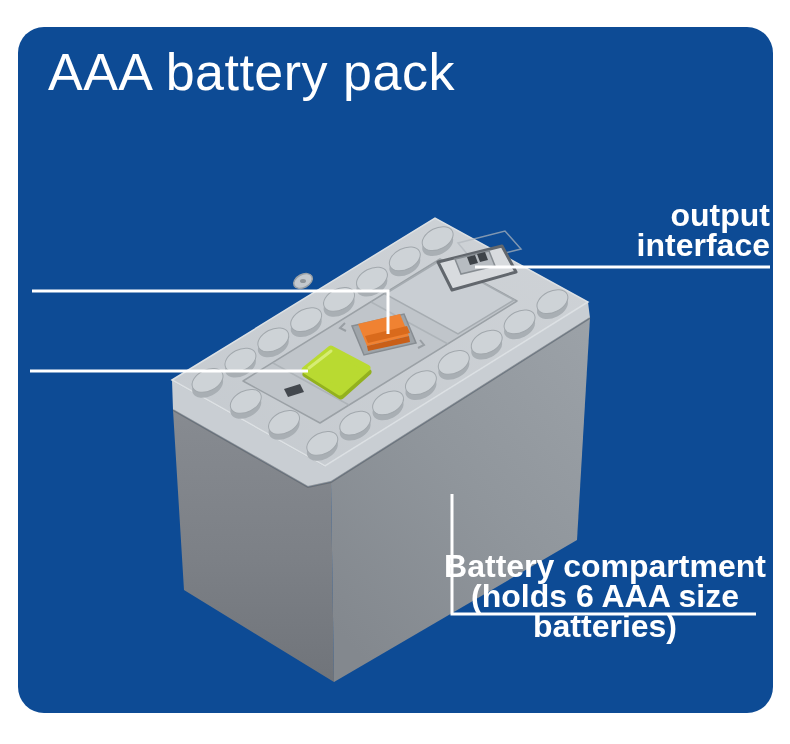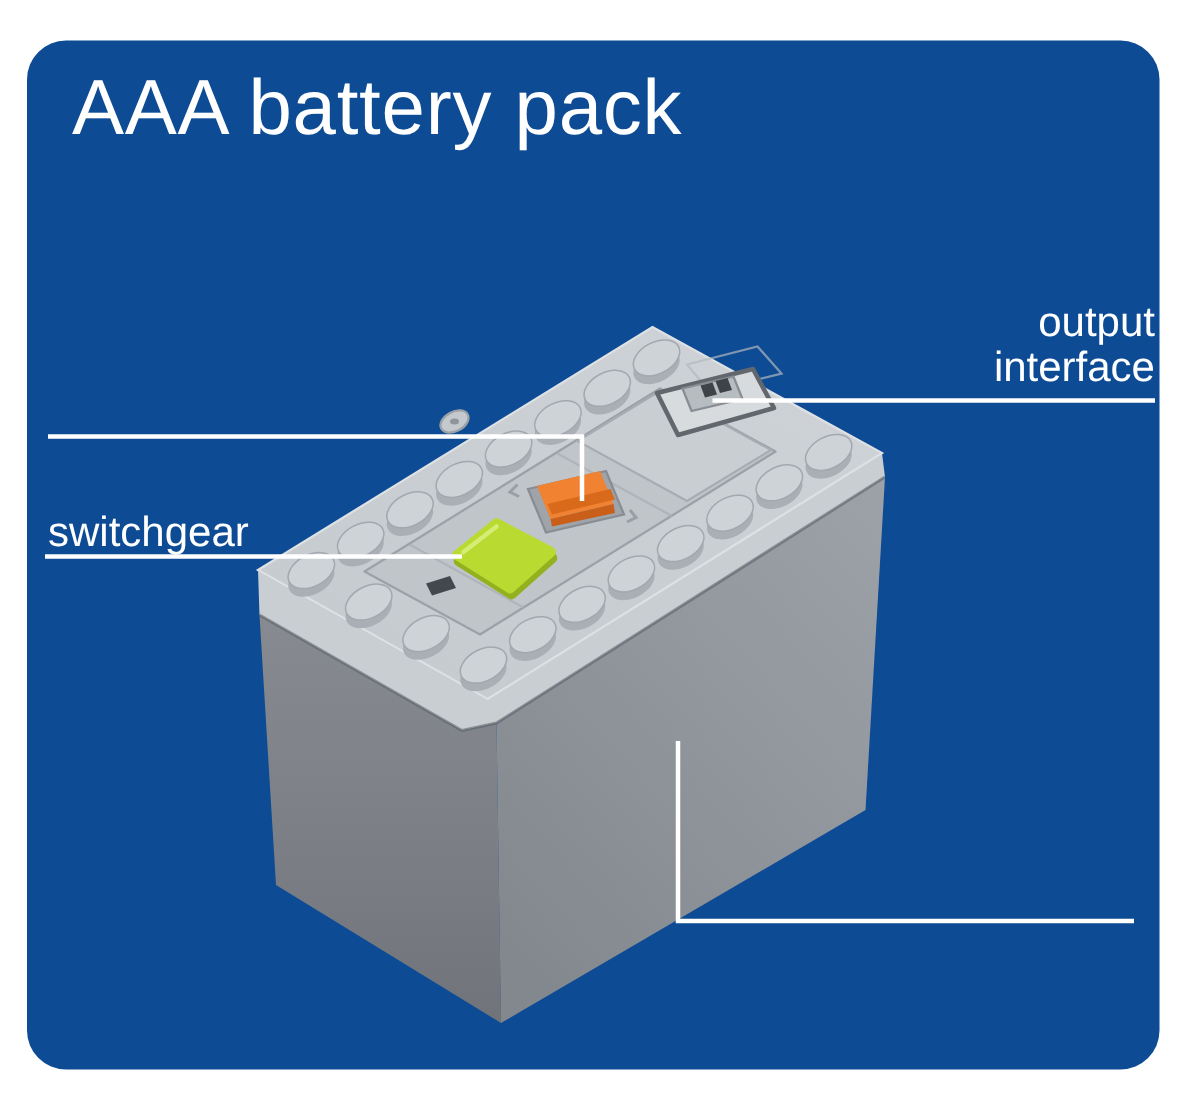--- a/index.html
+++ b/index.html
@@ -16,21 +16,21 @@
   }
   .illustration{position:absolute;left:0;top:0;z-index:2;}
   .page-title{
     position:absolute;left:48px;top:42px;z-index:3;margin:0;
     font-size:52px;font-weight:400;letter-spacing:.5px;
     color:var(--text,#ffffff);
   }
   .label{
     position:absolute;z-index:4;
     color:var(--text,#ffffff);
-    font-size:28px;line-height:30px;font-weight:400;
+    font-size:32px;line-height:30px;font-weight:700;
     white-space:pre-line;
   }
   .label.fwd{left:32px;top:260px;}
   .label.swg{left:32px;top:340px;}
   .label.out{right:20px;top:200px;text-align:right;}
   .label.bat{left:423px;top:551px;width:364px;text-align:center;}
 </style>
 </head>
 <body>
 
@@ -153,16 +153,17 @@
       <polyline points="452,494 452,614 756,614"></polyline>
     </g>
   </svg>
 
   <h1 class="page-title">AAA battery pack</h1>
 
   <div class="label out">output
 interface</div>
 
 
-  <div class="label swg">switchgear</div>
 
+  <div class="label bat">Battery compartment
+(holds 6 AAA size batteries)</div>
 
 </div>
 
 </body></html>

